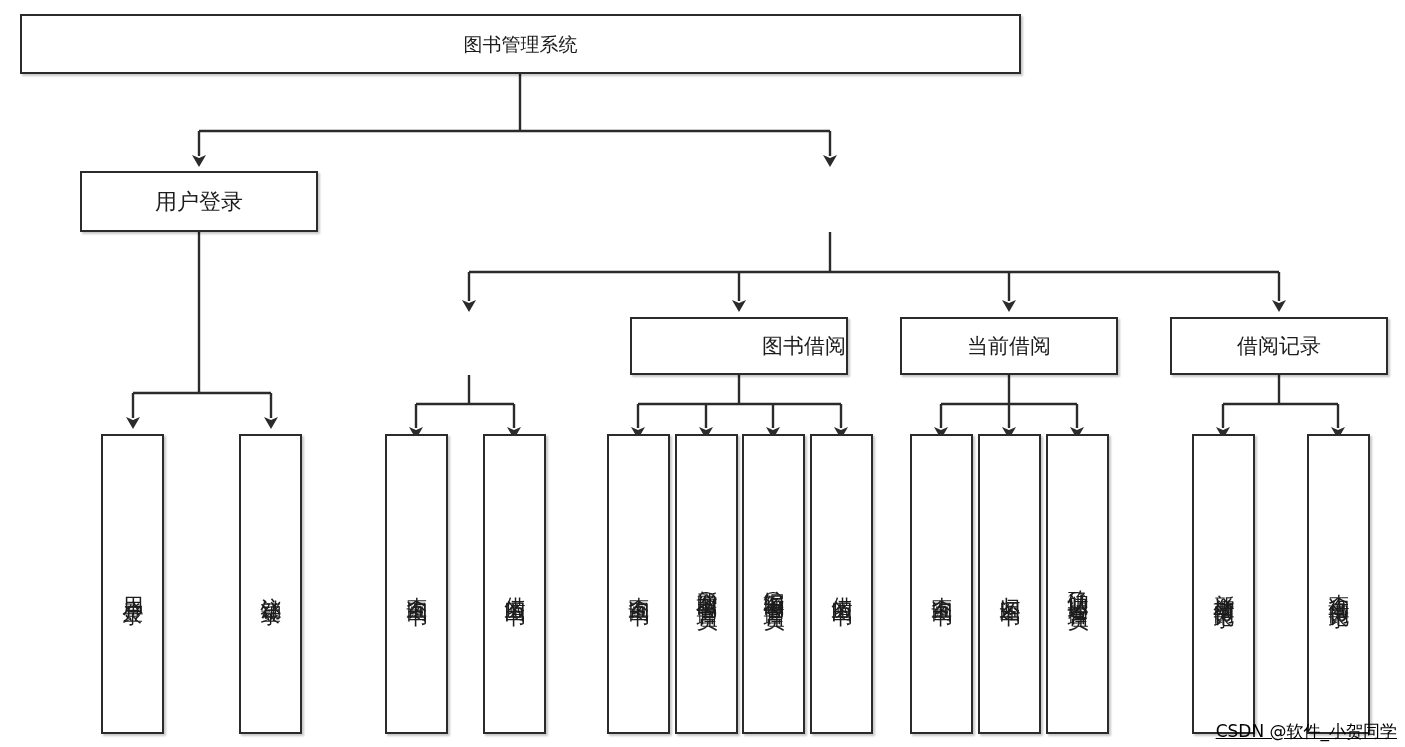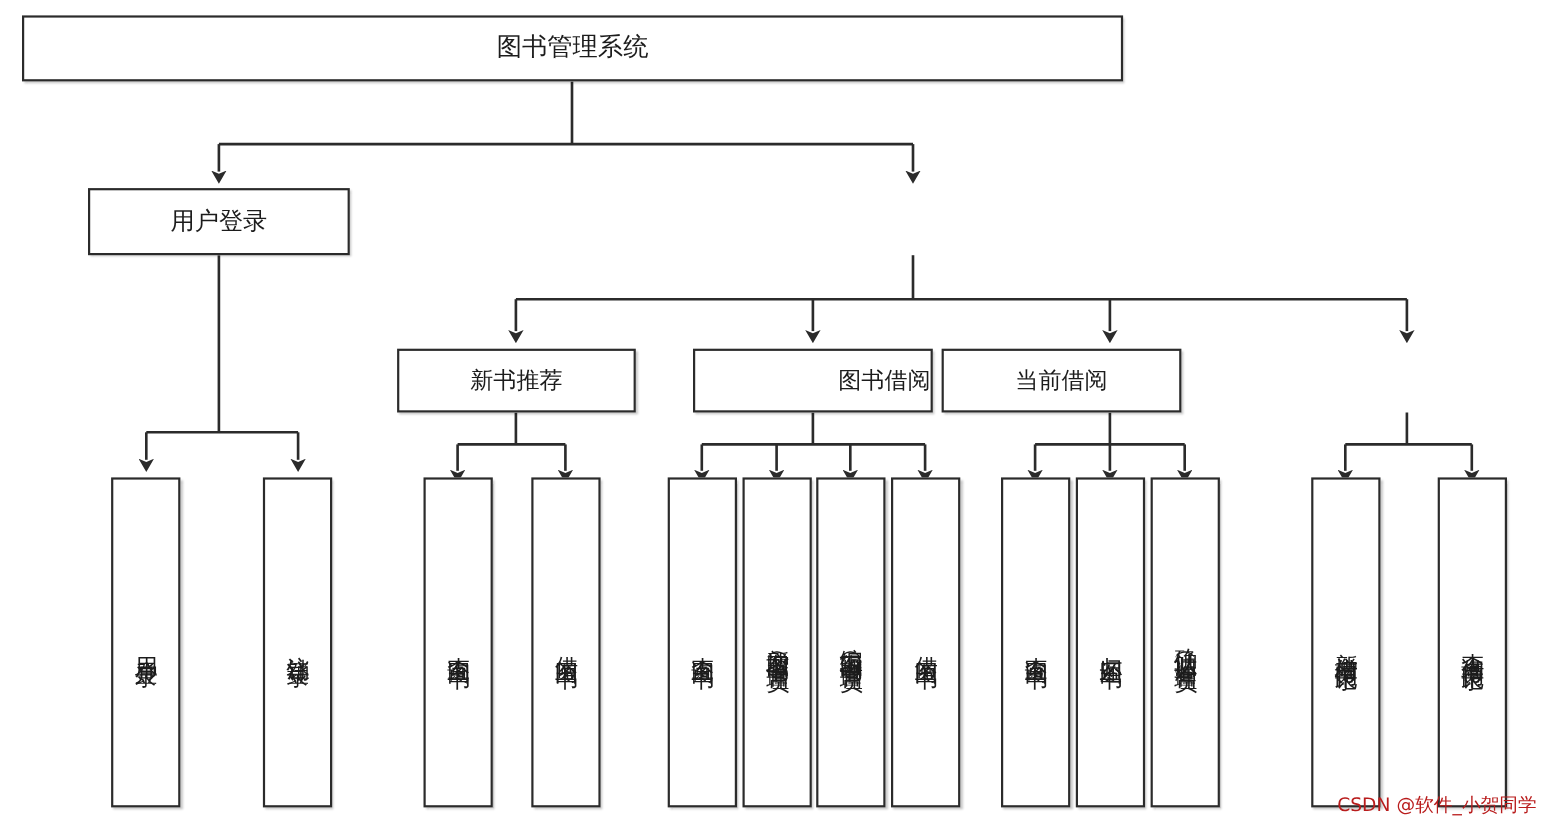--- a/index.html
+++ b/index.html
@@ -26,21 +26,21 @@
     display: flex;
     align-items: center;
     justify-content: center;
   }
   .node .label {
     color: #1c1c1c;
     line-height: 1.18;
     text-align: center;
     white-space: nowrap;
   }
-  .node.root .label { font-size: 23px; }
+  .node.root .label { font-size: 19px; }
   .node.lvl2 .label { font-size: 22px; }
   .node.lvl3 .label { font-size: 21px; }
   .node.leaf {
     align-items: center;
     justify-content: center;
     padding-top: 4px;
   }
   .node.leaf .label {
     font-size: 21px;
     writing-mode: vertical-rl;
@@ -54,22 +54,23 @@
     top: 0;
     width: 1405px;
     height: 747px;
     pointer-events: none;
   }
   .watermark {
     position: absolute;
     right: 8px;
     bottom: 4px;
     font-size: 17px;
-    color: #b91c1c;
+    color: #000000;
     white-space: nowrap;
+    text-decoration: underline;
   }
 </style>
 </head>
 <body>
 
 <div id="canvas">
 
   <svg class="edges" viewBox="0 0 1405 747">
     <defs>
       <marker id="arrow" markerWidth="12" markerHeight="14" refX="1" refY="7" orient="auto" markerUnits="userSpaceOnUse">
@@ -121,28 +122,28 @@
   </svg>
 
   <div class="node root" style="left:20px; top:14px; width:1001px; height:60px;">
     <span class="label">图书管理系统</span>
   </div>
 
   <div class="node lvl2" style="left:80px; top:171px; width:238px; height:61px;">
     <span class="label">用户登录</span>
   </div>
 
-  <div class="node lvl3" style="left:361px; top:317px; width:217px; height:58px;">
-    <span class="label">新书推荐</span>
-  </div>
   <div class="node lvl3" style="left:630px; top:317px; width:218px; height:58px;justify-content:flex-end;">
     <span class="label">图书借阅</span>
   </div>
-  <div class="node lvl3" style="left:856px; top:317px; width:218px; height:58px;">
+  <div class="node lvl3" style="left:900px; top:317px; width:218px; height:58px;">
     <span class="label">当前借阅</span>
+  </div>
+  <div class="node lvl3" style="left:1170px; top:317px; width:218px; height:58px;">
+    <span class="label">借阅记录</span>
   </div>
 
   <div class="node leaf" style="left:101px; top:434px; width:63px; height:300px;">
     <span class="label">用户登录</span>
   </div>
   <div class="node leaf" style="left:239px; top:434px; width:63px; height:300px;">
     <span class="label">注销登录</span>
   </div>
 
   <div class="node leaf" style="left:385px; top:434px; width:63px; height:300px;">

